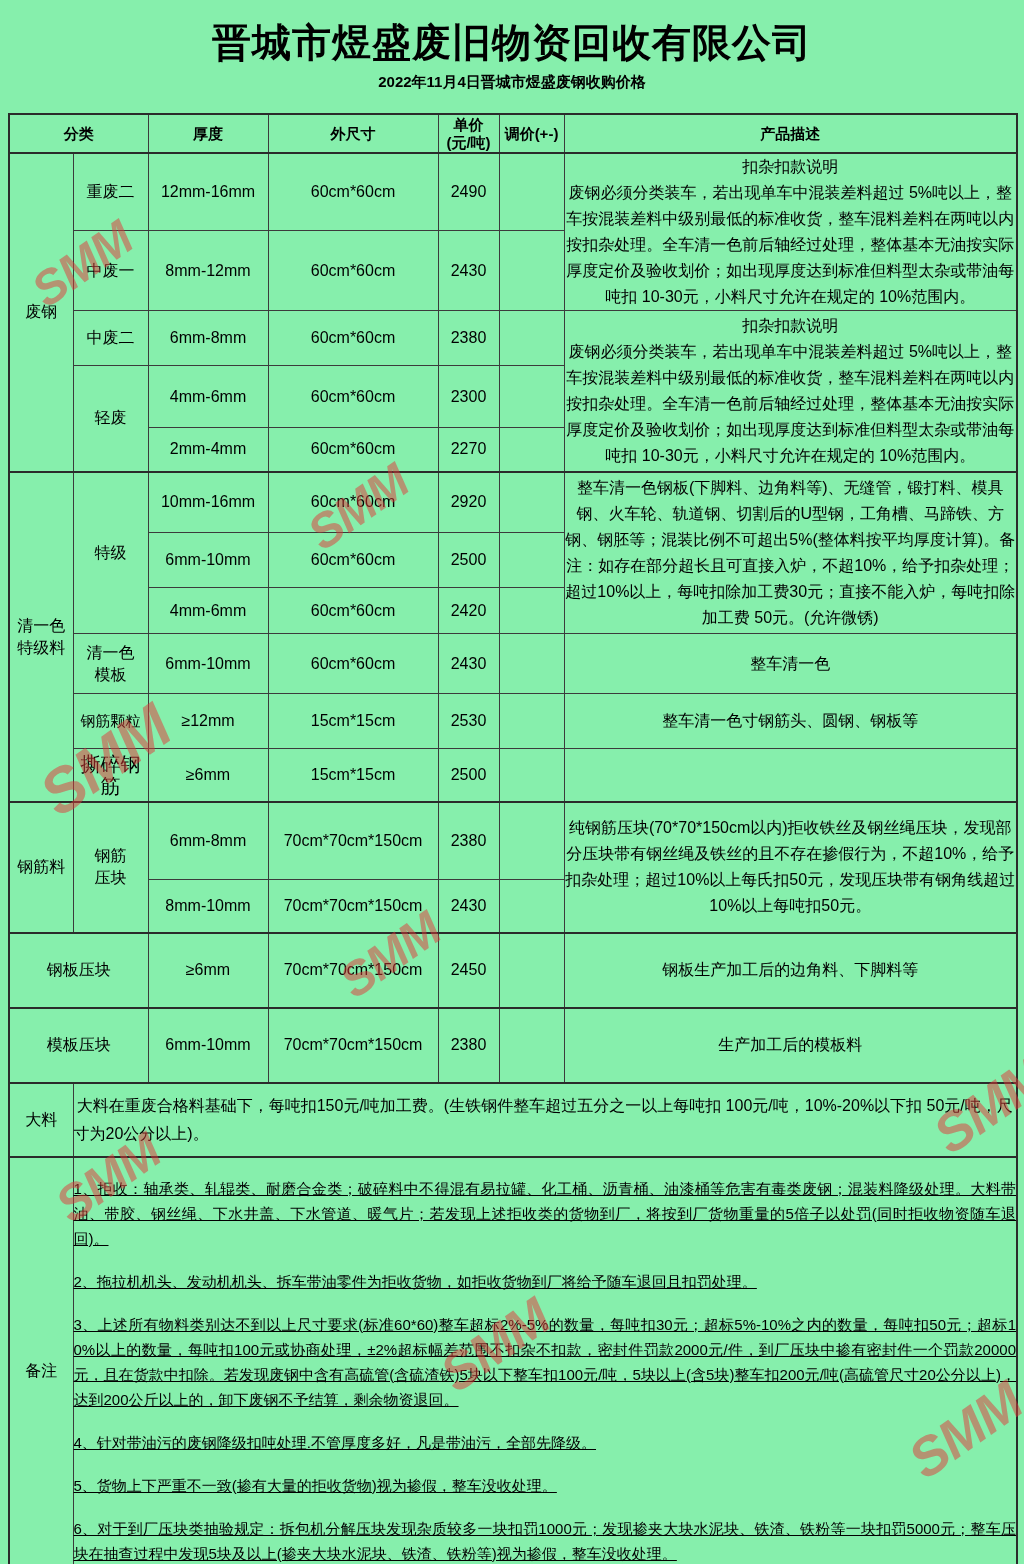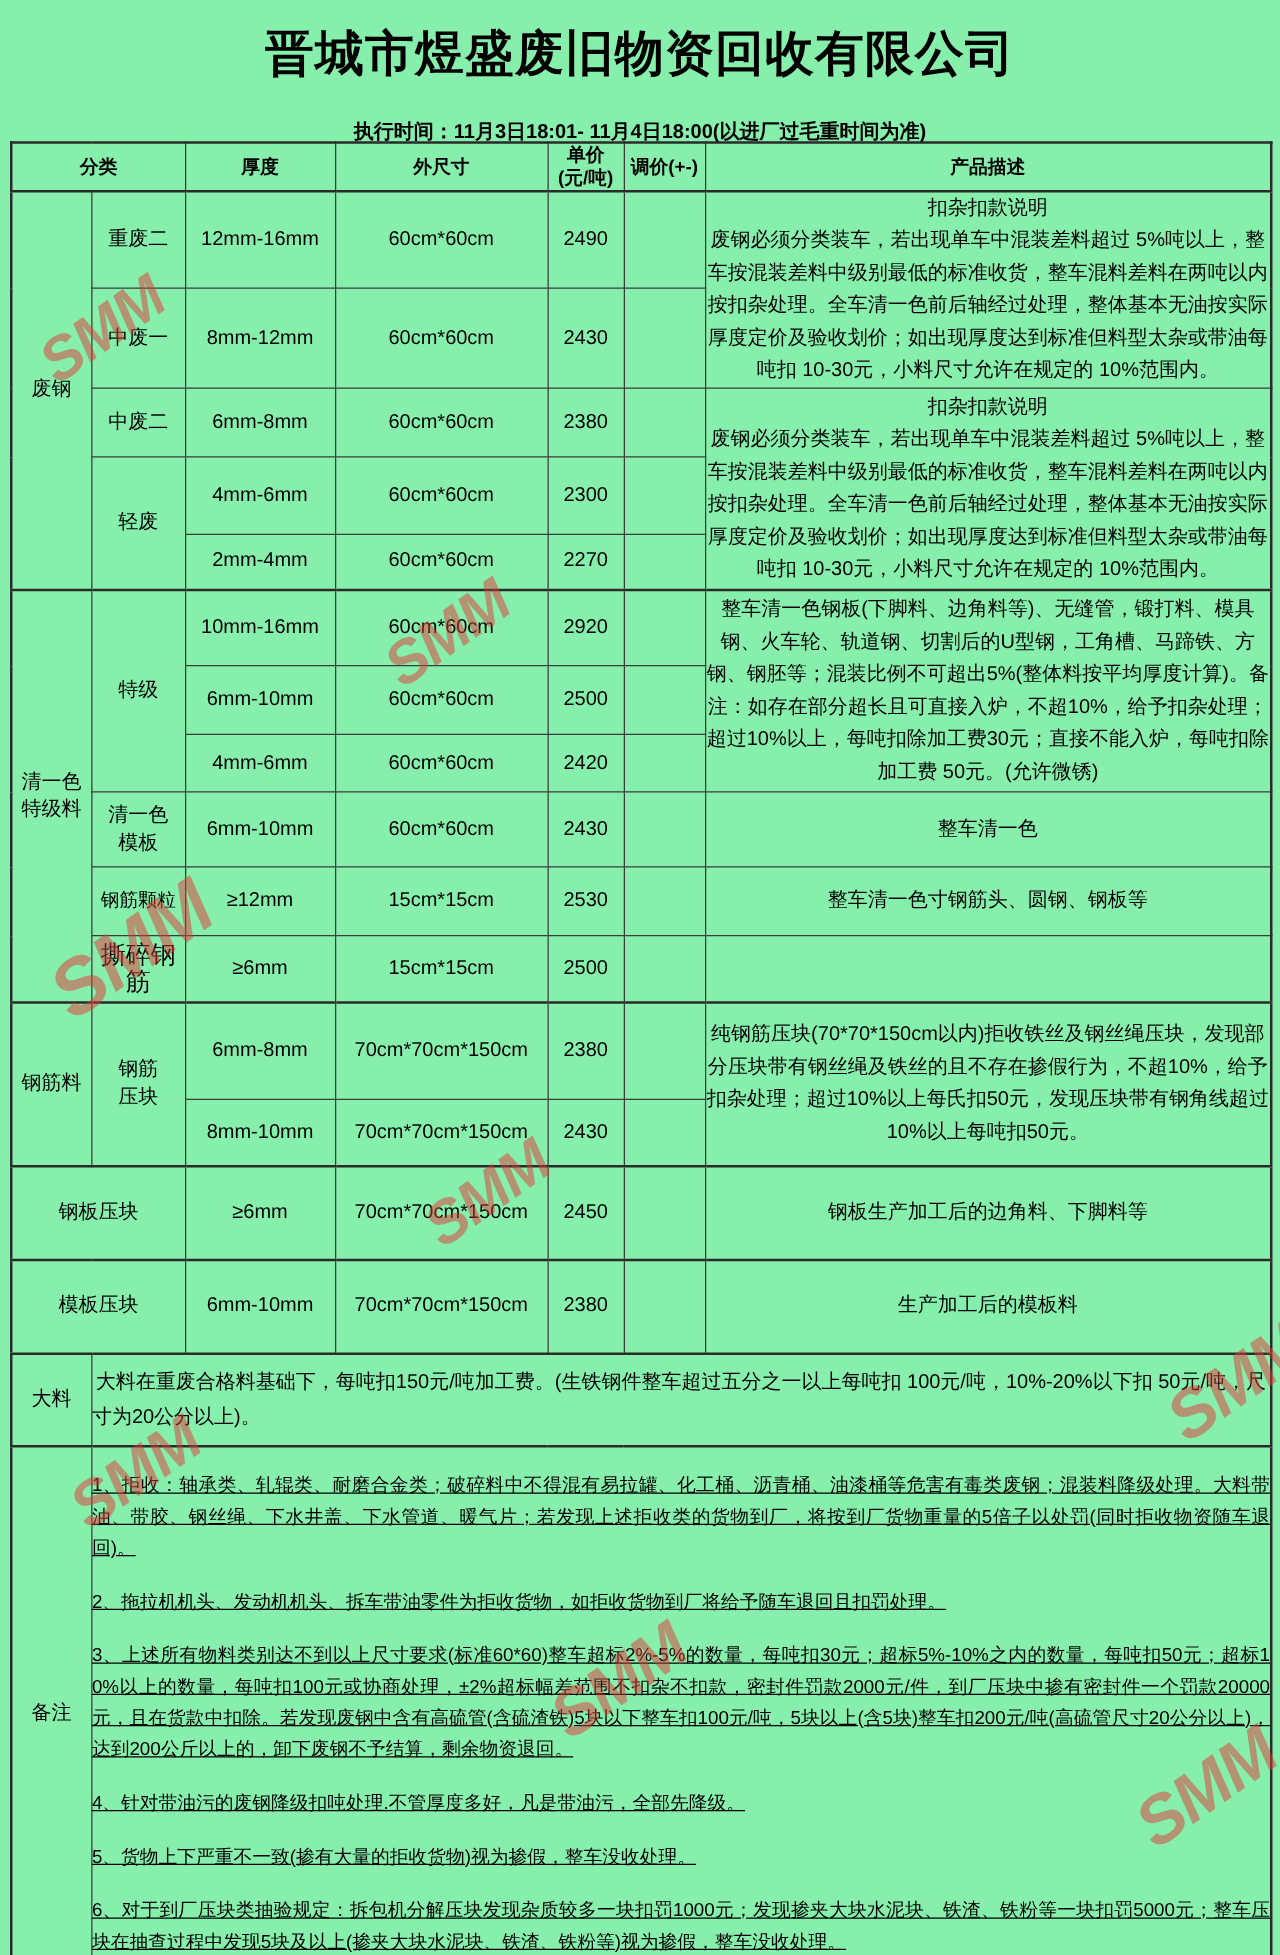--- a/index.html
+++ b/index.html
@@ -28,21 +28,21 @@
   .wm{position:absolute;font-weight:bold;font-style:italic;color:rgba(225,55,55,0.5);
       letter-spacing:-1px;pointer-events:none;z-index:6;
       transform:translate(-50%,-50%) rotate(-35deg);}
 </style>
 </head>
 <body>
 
 <div class="page">
 
   <div class="title">晋城市煜盛废旧物资回收有限公司</div>
-  <div class="sub2">执行时间：11月3日18:01- 11月4日18:00(以进厂过毛重时间为准)</div>
+  <div class="sub1">2022年11月4日晋城市煜盛废钢收购价格</div>
 
   <table class="price">
     <colgroup>
       <col style="width:64px">
         <col style="width:75px">
         <col style="width:120px">
       <col style="width:170px">
         <col style="width:61px">
         <col style="width:65px">
       <col style="width:453px">

